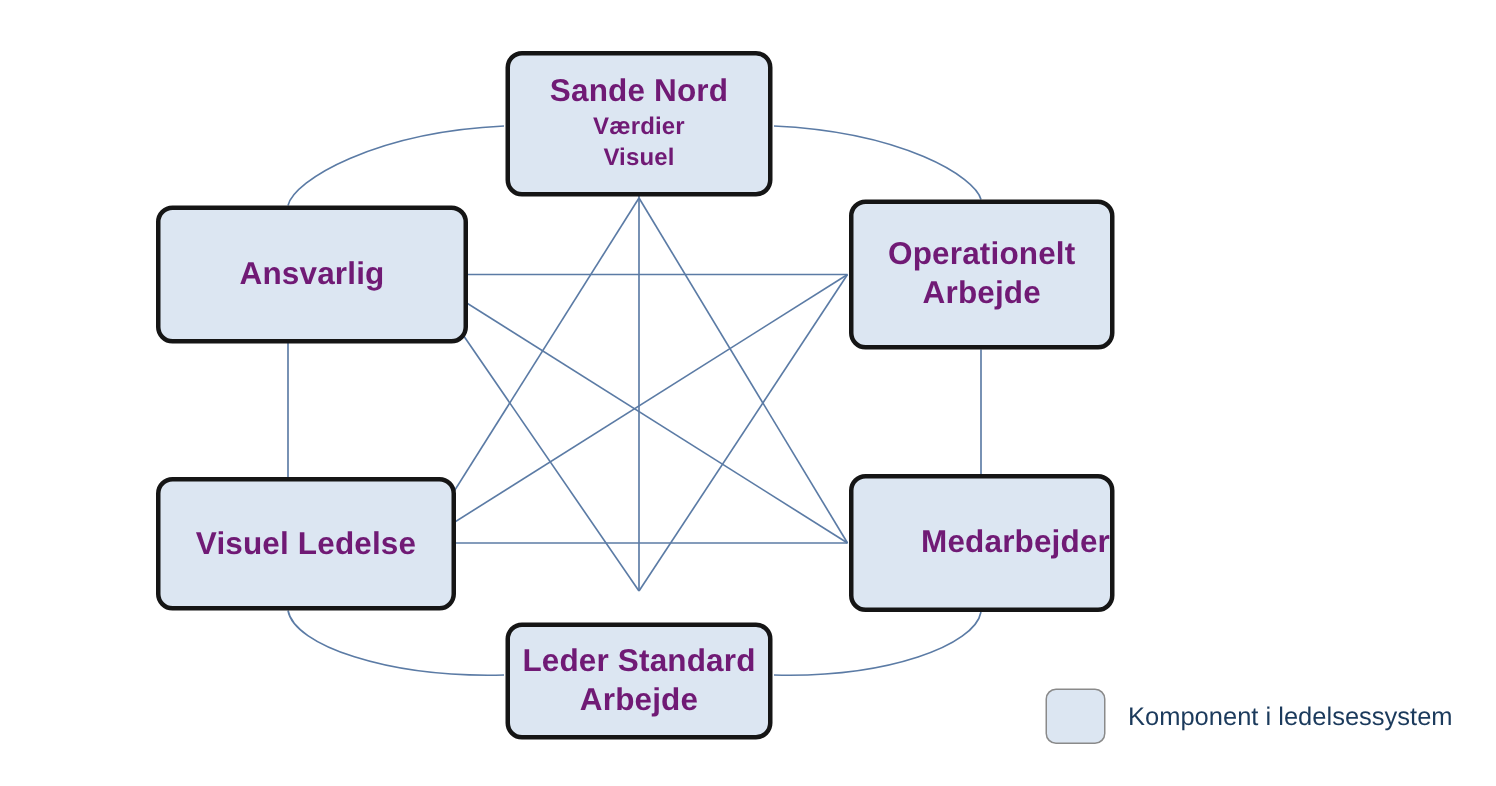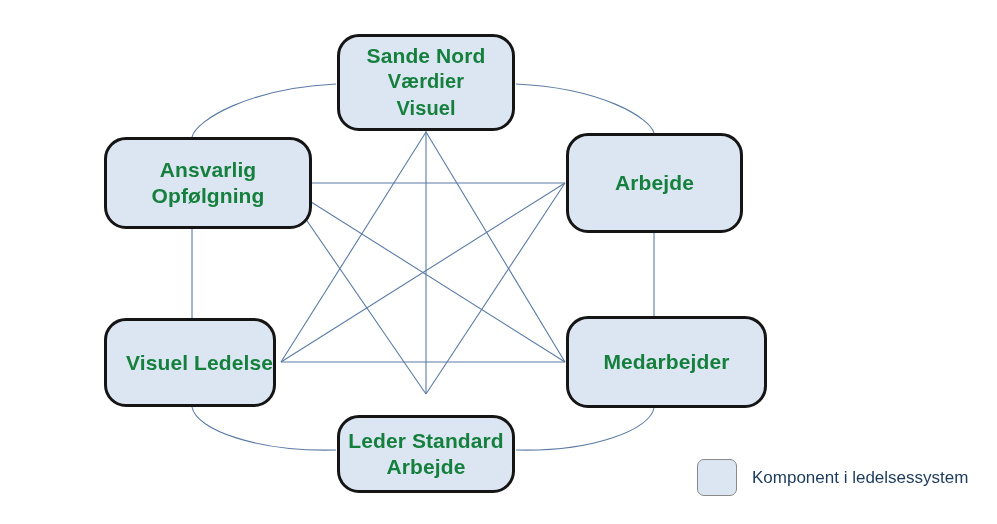--- a/index.html
+++ b/index.html
@@ -22,47 +22,47 @@
     left: 0;
     top: 0;
     width: 997px;
     height: 524px;
   }
   .node {
     position: absolute;
     box-sizing: border-box;
     background: #dce6f2;
     border: 3px solid #151515;
-    border-radius: 22px;
+    border-radius: 11px;
     display: flex;
     flex-direction: column;
     align-items: center;
     justify-content: center;
-    color: #15803d;
+    color: #701a75;
     text-align: center;
     z-index: 5;
   }
   .node .title {
     font-size: 21px;
     font-weight: 600;
     line-height: 1.22;
     letter-spacing: .1px;
   }
   .node .sub {
-    font-size: 20px;
+    font-size: 16px;
     font-weight: 600;
     line-height: 1.35;
     letter-spacing: .1px;
   }
   
   #node-sande-nord   { left: 337px; top: 34px;  width: 178px; height: 97px; }
   #node-ansvarlig    { left: 104px; top: 137px; width: 208px; height: 92px; }
   #node-operationelt { left: 566px; top: 133px; width: 177px; height: 100px; }
-  #node-visuel       { left: 104px; top: 318px; width: 172px; height: 89px; align-items: flex-end; }
-  #node-medarbejder  { left: 566px; top: 316px; width: 201px; height: 92px; }
+  #node-visuel       { left: 104px; top: 318px; width: 200px; height: 89px; }
+  #node-medarbejder  { left: 566px; top: 316px; width: 177px; height: 92px; align-items: flex-end; }
   #node-leder        { left: 337px; top: 395px; width: 178px; height: 78px; margin-top: 20px; }
 
   #legend {
     position: absolute;
     left: 697px;
     top: 459px;
     display: flex;
     align-items: center;
     gap: 15px;
     z-index: 6;
@@ -115,24 +115,24 @@
   </svg>
 
   <div class="node" id="node-sande-nord">
     <div class="title">Sande Nord</div>
     <div class="sub">Værdier</div>
     <div class="sub">Visuel</div>
   </div>
 
   <div class="node" id="node-ansvarlig">
     <div class="title">Ansvarlig</div>
-    <div class="title">Opfølgning</div>
   </div>
 
   <div class="node" id="node-operationelt">
+    <div class="title">Operationelt</div>
     <div class="title">Arbejde</div>
   </div>
 
   <div class="node" id="node-visuel">
     <div class="title">Visuel Ledelse</div>
   </div>
 
   <div class="node" id="node-medarbejder">
     <div class="title">Medarbejder</div>
   </div>

